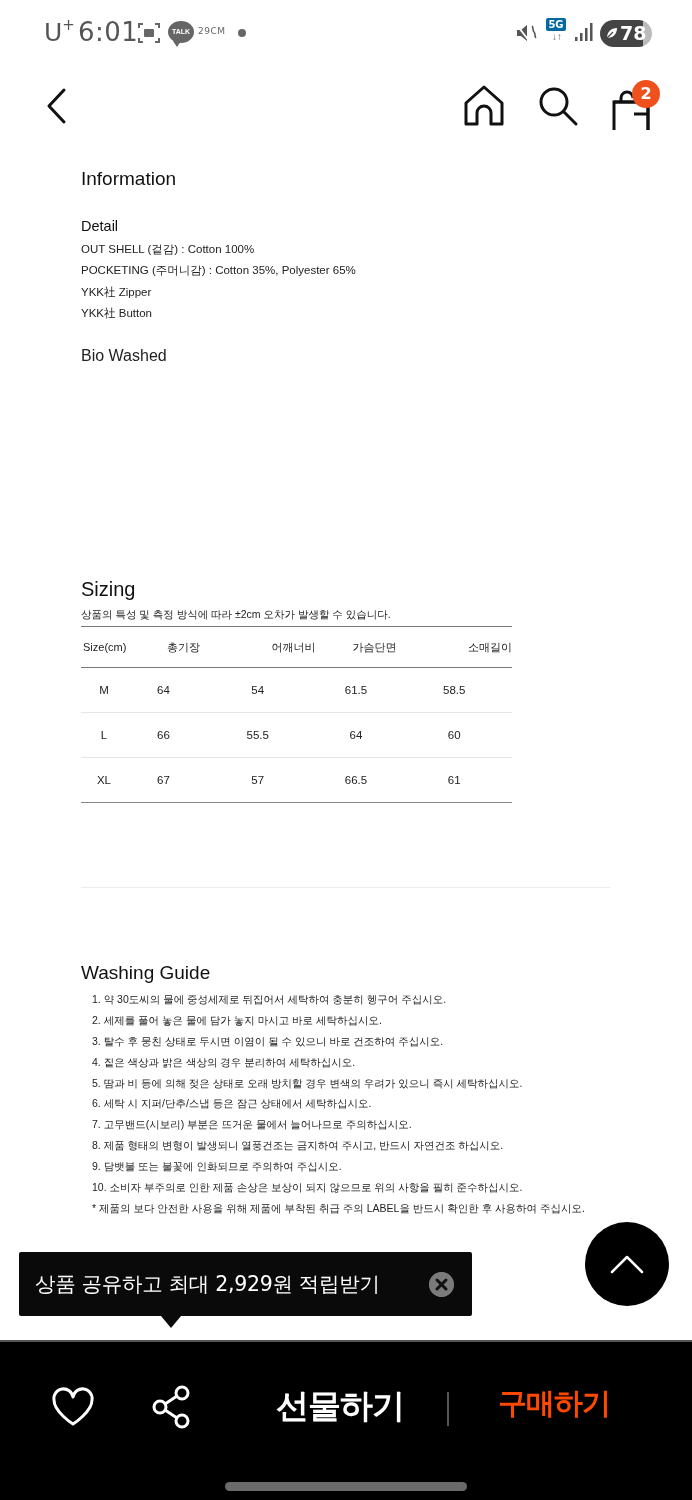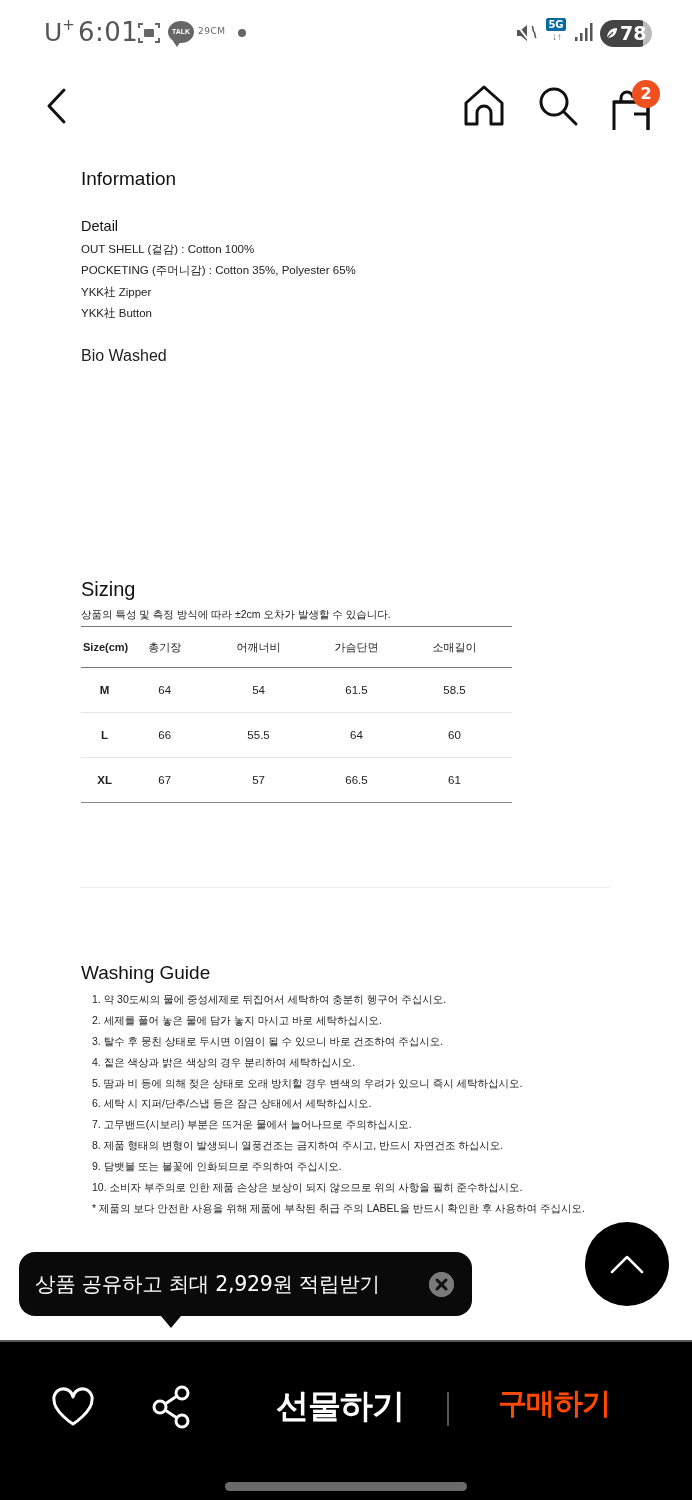--- a/index.html
+++ b/index.html
@@ -36,38 +36,38 @@
     .content { position: absolute; top: 0; left: 0; width: 692px; }
     .h-info { position: absolute; left: 81px; top: 168px; font-size: 19px; color: #111; }
     .h-detail { position: absolute; left: 81px; top: 218px; font-size: 14.5px; color: #111; }
     .detail-lines { position: absolute; left: 81px; top: 242px; font-size: 11.5px; color: #222; }
     .detail-lines div { height: 21.3px; line-height: 14px; }
     .bio { position: absolute; left: 81px; top: 347px; font-size: 16px; color: #222; }
 
     .h-sizing { position: absolute; left: 81px; top: 578px; font-size: 20px; color: #111; }
     .sizing-note { position: absolute; left: 81px; top: 608px; font-size: 10.5px; color: #222; }
     .size-table { position: absolute; left: 81px; top: 626px; width: 431px; border-collapse: collapse; font-size: 11.5px; color: #222; }
-    .size-table th { height: 41px; font-weight: normal; font-size: 11px; border-top: 1.5px solid #777; border-bottom: 1.5px solid #777; text-align: center; }
+    .size-table th { height: 41px; font-weight: normal; font-size: 11px; border-top: 1.5px solid #777; border-bottom: 1.5px solid #777; text-align: right; }
     .size-table td { height: 45px; text-align: center; border-bottom: 1px solid #e6e6e6; }
     .size-table tr:last-child td { border-bottom: 1.5px solid #888; }
-    .size-table .c0 { width: 46px; text-align: left; padding-left: 2px; font-weight: bold; }
+    .size-table .c0 { width: 46px; text-align: left; padding-left: 2px; }
     .size-table td.c0 { text-align: center; padding-left: 0; }
     .size-table .c1 { width: 76px; }
     .size-table .c2 { width: 120px; }
     .size-table .c3 { width: 84px; }
     .size-table .c4 { width: 120px; }
 
     .divider { position: absolute; left: 81px; top: 887px; width: 529px; height: 1px; background: #ececec; }
 
     .h-wash { position: absolute; left: 81px; top: 962px; font-size: 19px; color: #111; }
     .wash-list { position: absolute; left: 92px; top: 992px; font-size: 10.5px; color: #222; }
     .wash-list div { height: 20.9px; line-height: 14px; white-space: nowrap; }
 
     
-    .share-tooltip { position: absolute; left: 19px; top: 1252px; width: 453px; height: 64px; background: #0a0a0a; border-radius: 16px; cursor: pointer; }
+    .share-tooltip { position: absolute; left: 19px; top: 1252px; width: 453px; height: 64px; background: #0a0a0a; border-radius: 2px; cursor: pointer; }
     .share-tooltip::after { content: ""; position: absolute; left: 142px; bottom: -12px; border-left: 10px solid transparent; border-right: 10px solid transparent; border-top: 12px solid #0a0a0a; }
     .tooltip-text { position: absolute; left: 16px; top: 18px; font-size: 20.5px; color: #fff; letter-spacing: -0.3px; white-space: nowrap; font-family: "DejaVu Sans", sans-serif; }
     .tooltip-close { position: absolute; left: 410px; top: 20px; width: 25px; height: 25px; border-radius: 50%; background: #7a7a7a; cursor: pointer; }
 
     .scroll-top { position: absolute; left: 585px; top: 1222px; width: 84px; height: 84px; border-radius: 50%; background: #000; cursor: pointer; }
 
     
     .bottom-bar { position: absolute; left: 0; top: 1340px; width: 692px; height: 160px; background: #000; border-top: 2px solid #555; }
     .btn-like { position: absolute; left: 50px; top: 44px; width: 46px; height: 42px; cursor: pointer; }
     .btn-share { position: absolute; left: 150px; top: 42px; width: 44px; height: 46px; cursor: pointer; }

